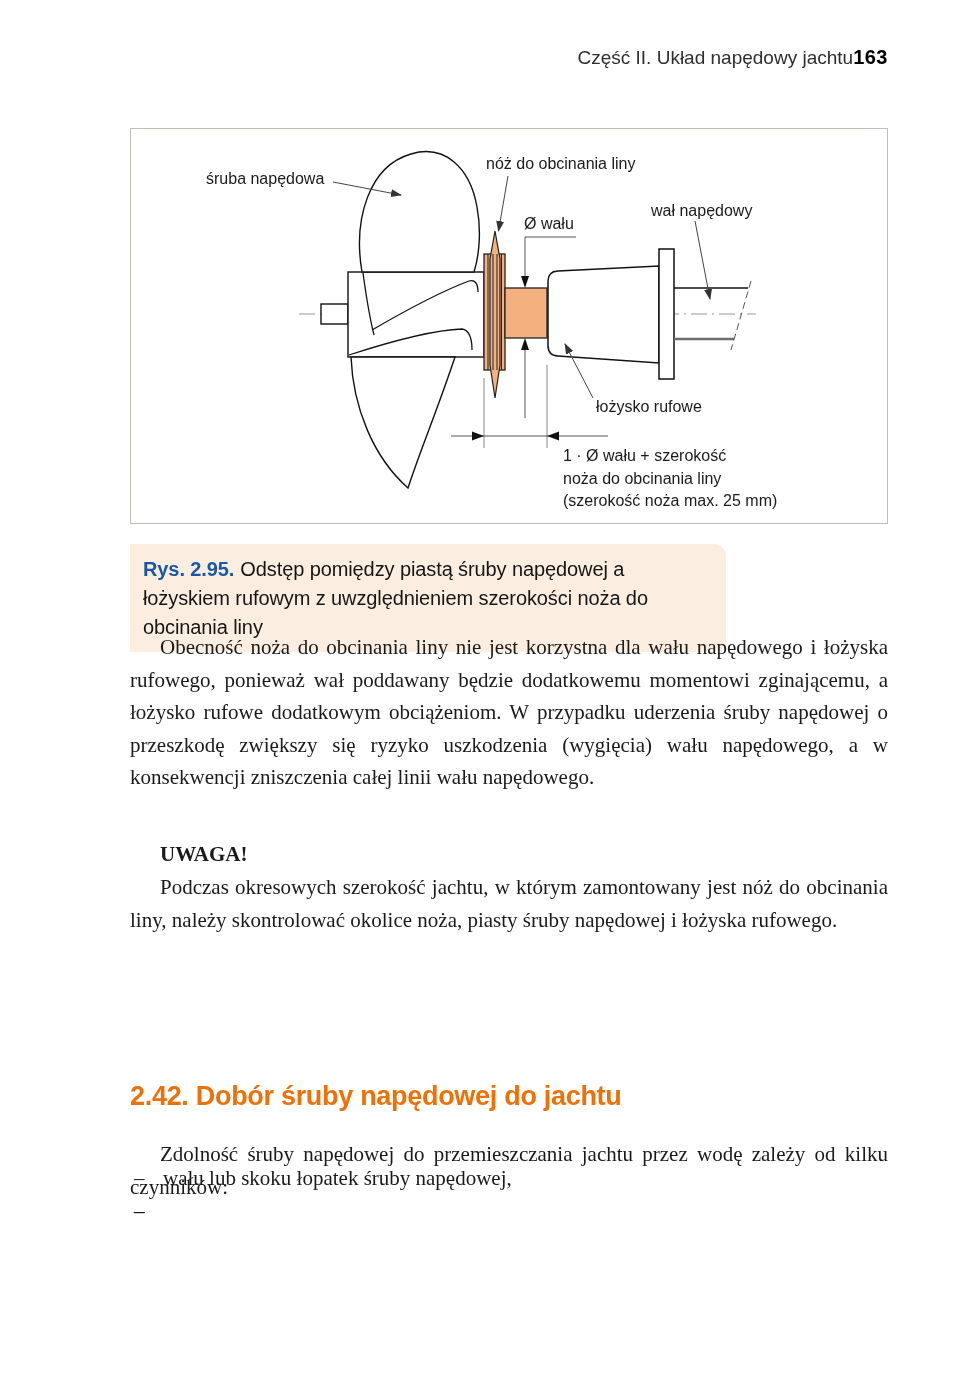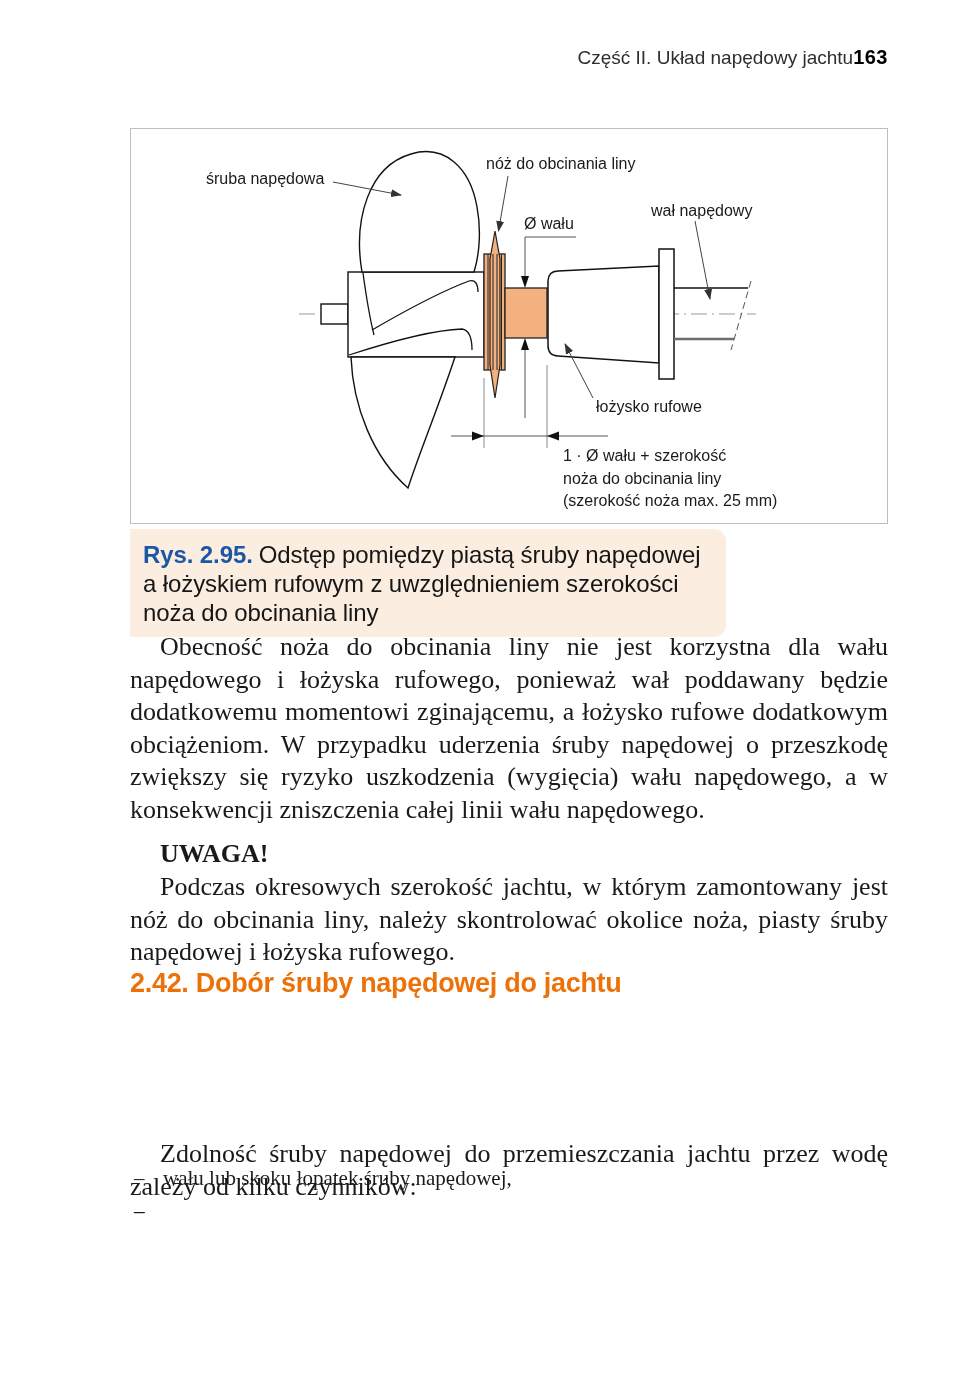--- a/index.html
+++ b/index.html
@@ -15,33 +15,33 @@
   }
   .page-header .pagenum{font-weight:bold;font-size:20px;color:#000;margin-left:0;letter-spacing:.5px;}
   
   .figure-box{
     position:absolute;left:130px;top:128px;width:756px;height:394px;
     background:#ffffff;border:1px solid #c1beb8;
   }
   .fig-label{font-family:"Liberation Sans",sans-serif;font-size:16px;fill:#1a1a1a;}
   
   .caption-box{
-    position:absolute;left:130px;top:529px;width:563px;
+    position:absolute;left:130px;top:544px;width:563px;
     background:#fbeee1;border-radius:0 12px 12px 0;
     padding:11px 20px 10px 13px;
-    font-family:"Liberation Sans",sans-serif;font-size:24px;line-height:29px;color:#161616;
+    font-family:"Liberation Sans",sans-serif;font-size:20px;line-height:29px;color:#161616;
     letter-spacing:-0.1px;
   }
   .caption-box .cap-label{color:#1c57a5;font-weight:bold;margin-right:6px;}
   
-  .bodyblock{position:absolute;left:130px;width:758px;font-size:26px;line-height:32.5px;}
+  .bodyblock{position:absolute;left:130px;width:758px;font-size:21px;line-height:32.5px;}
   .para{text-align:justify;text-indent:30px;}
   .warning-title{font-weight:bold;margin-left:30px;}
   .section-heading{
-    position:absolute;left:130px;top:968px;width:758px;
+    position:absolute;left:130px;top:1081px;width:758px;
     font-family:"Liberation Sans",sans-serif;font-weight:bold;font-size:27px;
     color:#ed7109;letter-spacing:-0.3px;
   }
   .bullet-list{position:absolute;left:130px;top:1162px;width:758px;font-size:21px;line-height:32.5px;}
   .bullet-item{position:relative;padding-left:33px;text-align:justify;}
   .bullet-marker{position:absolute;left:4px;top:0;}
 </style>
 </head>
 <body>
 

